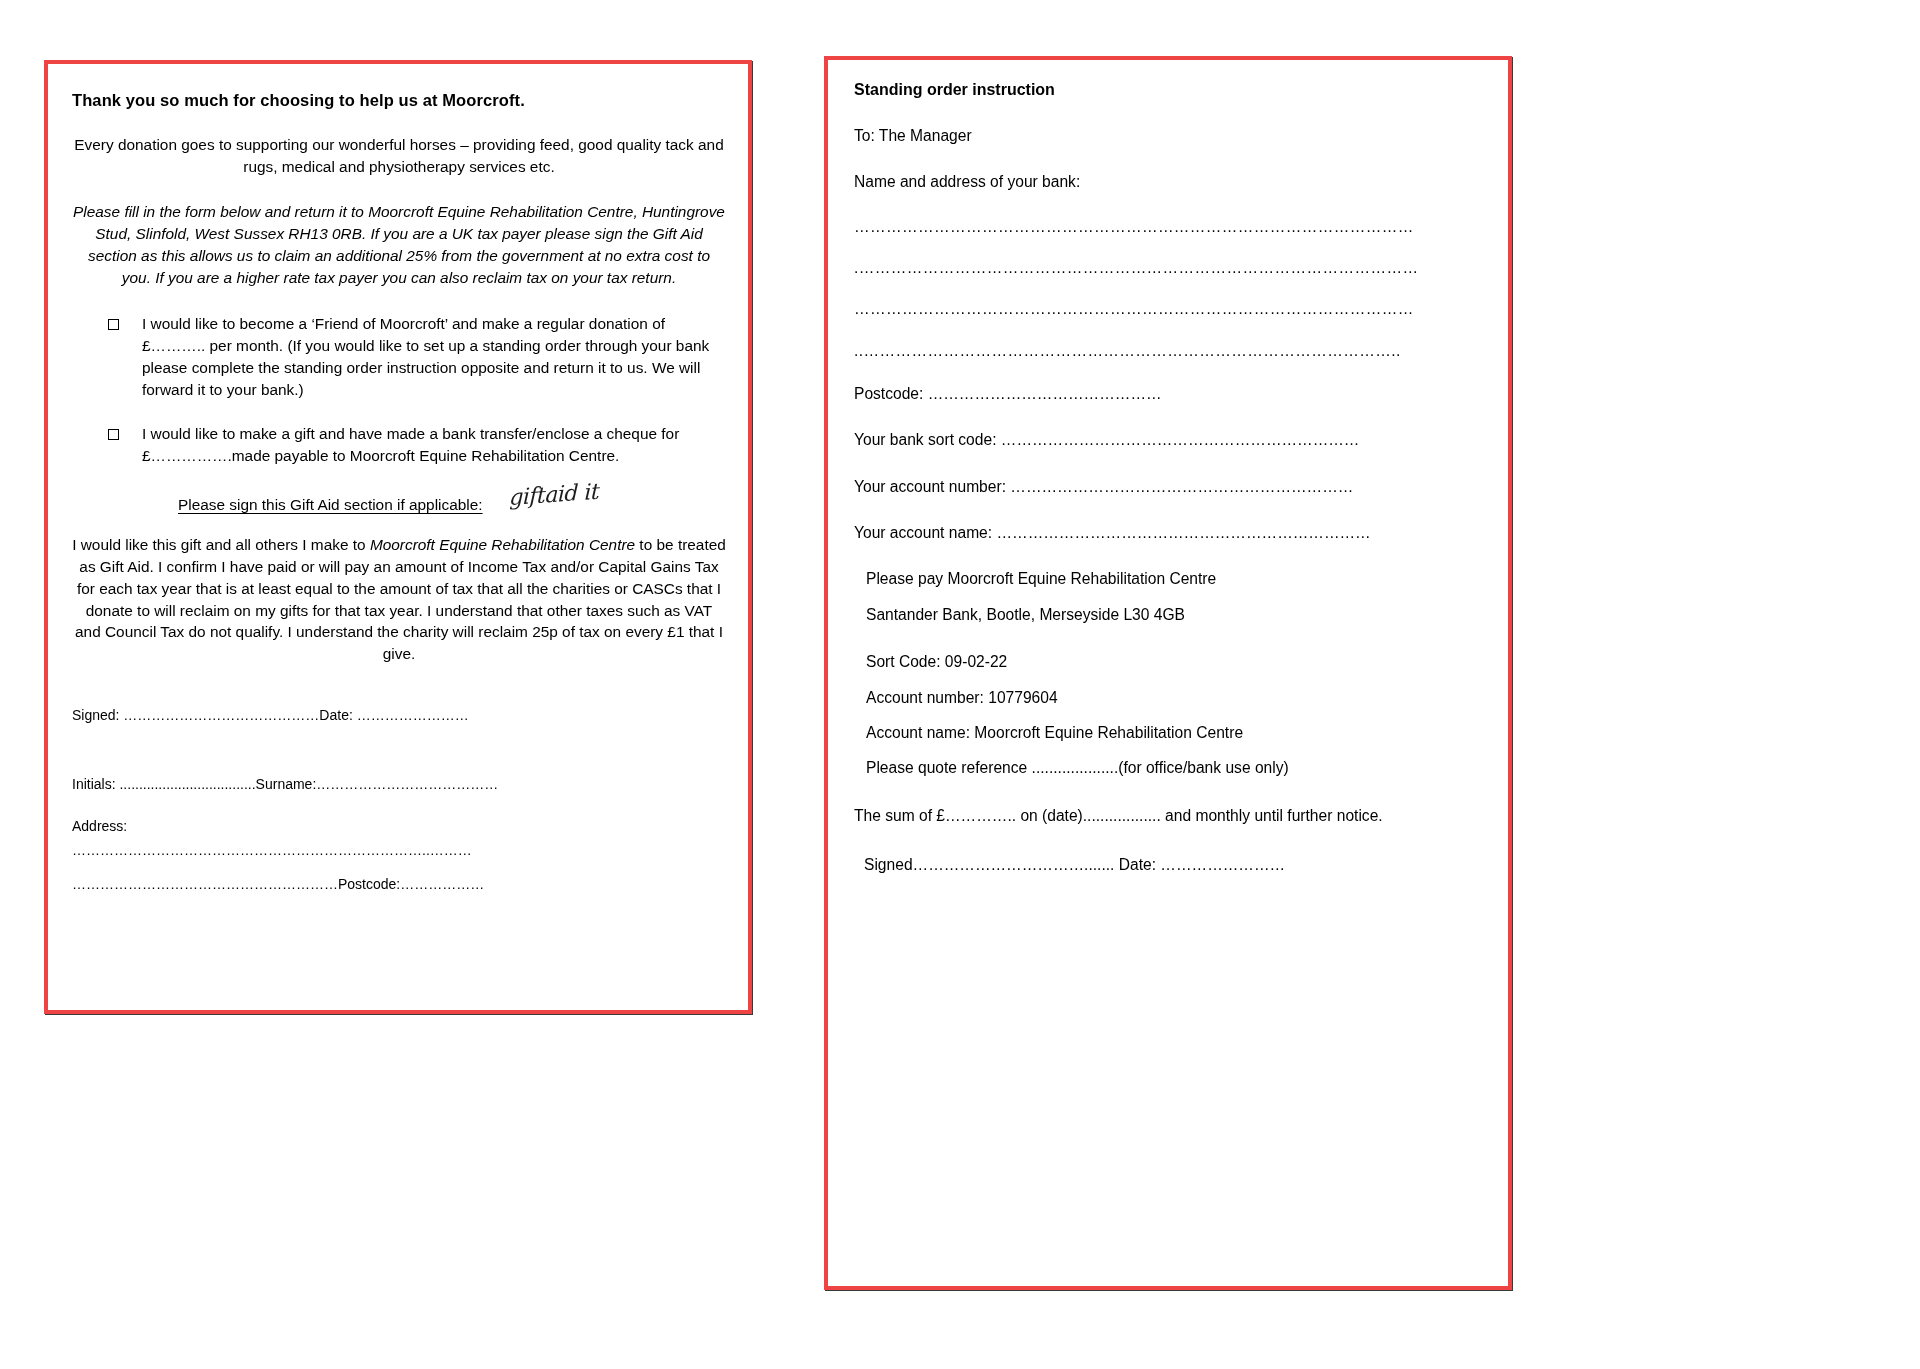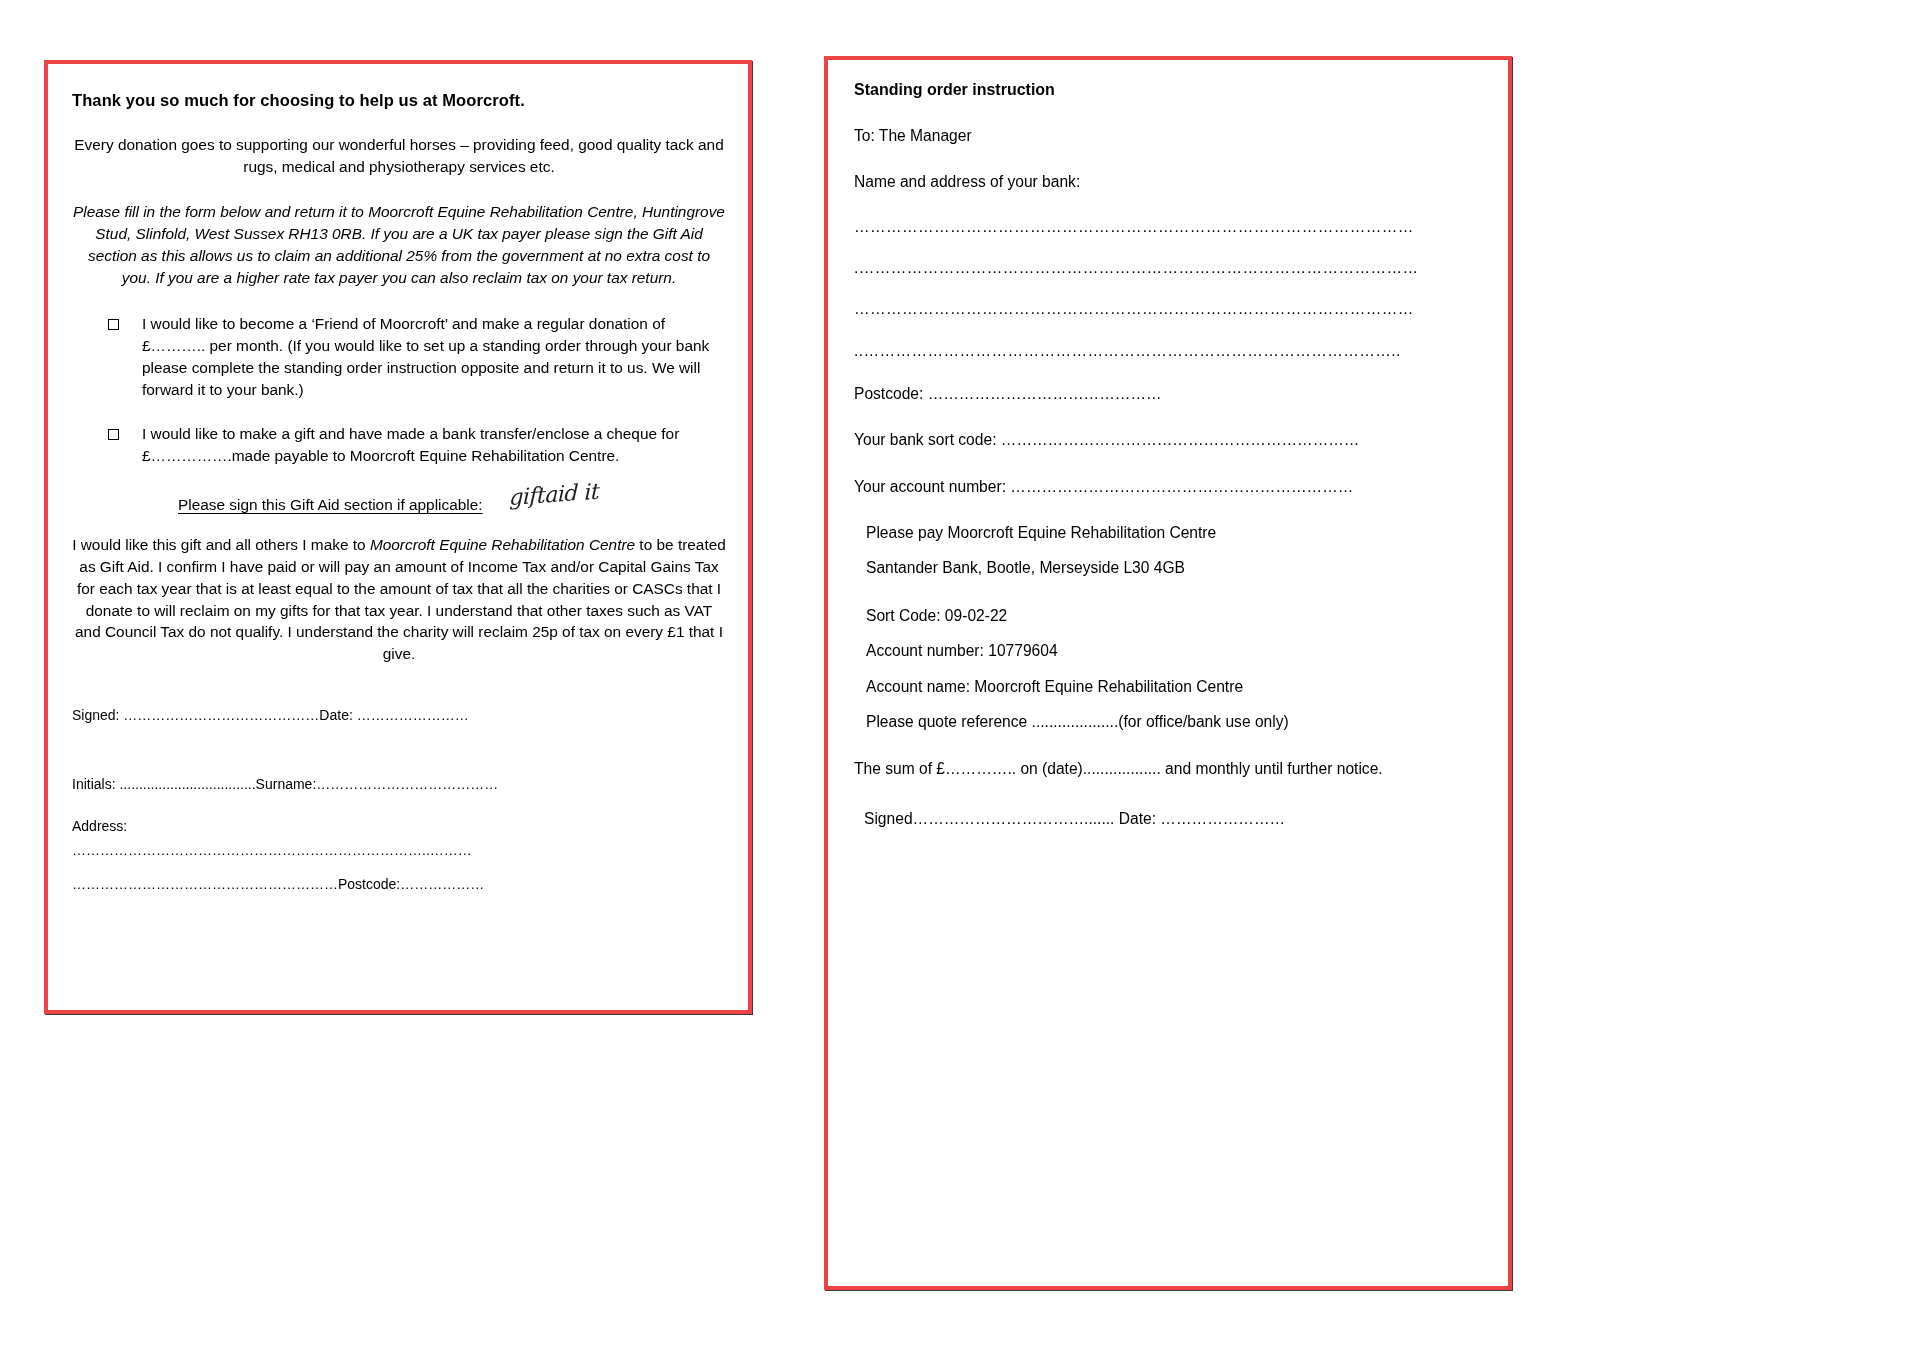--- a/index.html
+++ b/index.html
@@ -225,20 +225,21 @@
       <div class="r-dotline">.……………………………………………………………………………………………</div>
       <div class="r-dotline">……………………………………………………………………………………………</div>
       <div class="r-dotline">..………………………………………………………………………………………..</div>
 
       <div class="r-line">Postcode:   ………………………………………</div>
 
       <div class="r-line">Your bank sort code: ……………………………………………………………</div>
 
       <div class="r-line">Your account number: …………………………………………………………</div>
 
+      <div class="r-line">Your account name: ………………………………………………………………</div>
 
       <div class="r-group">
         <div class="r-blockline">Please pay Moorcroft Equine Rehabilitation Centre</div>
         <div class="r-blockline">Santander Bank, Bootle, Merseyside L30 4GB</div>
       </div>
 
       <div class="r-group">
         <div class="r-blockline">Sort Code: 09-02-22</div>
         <div class="r-blockline">Account number: 10779604</div>
         <div class="r-blockline">Account name: Moorcroft Equine Rehabilitation Centre</div>

